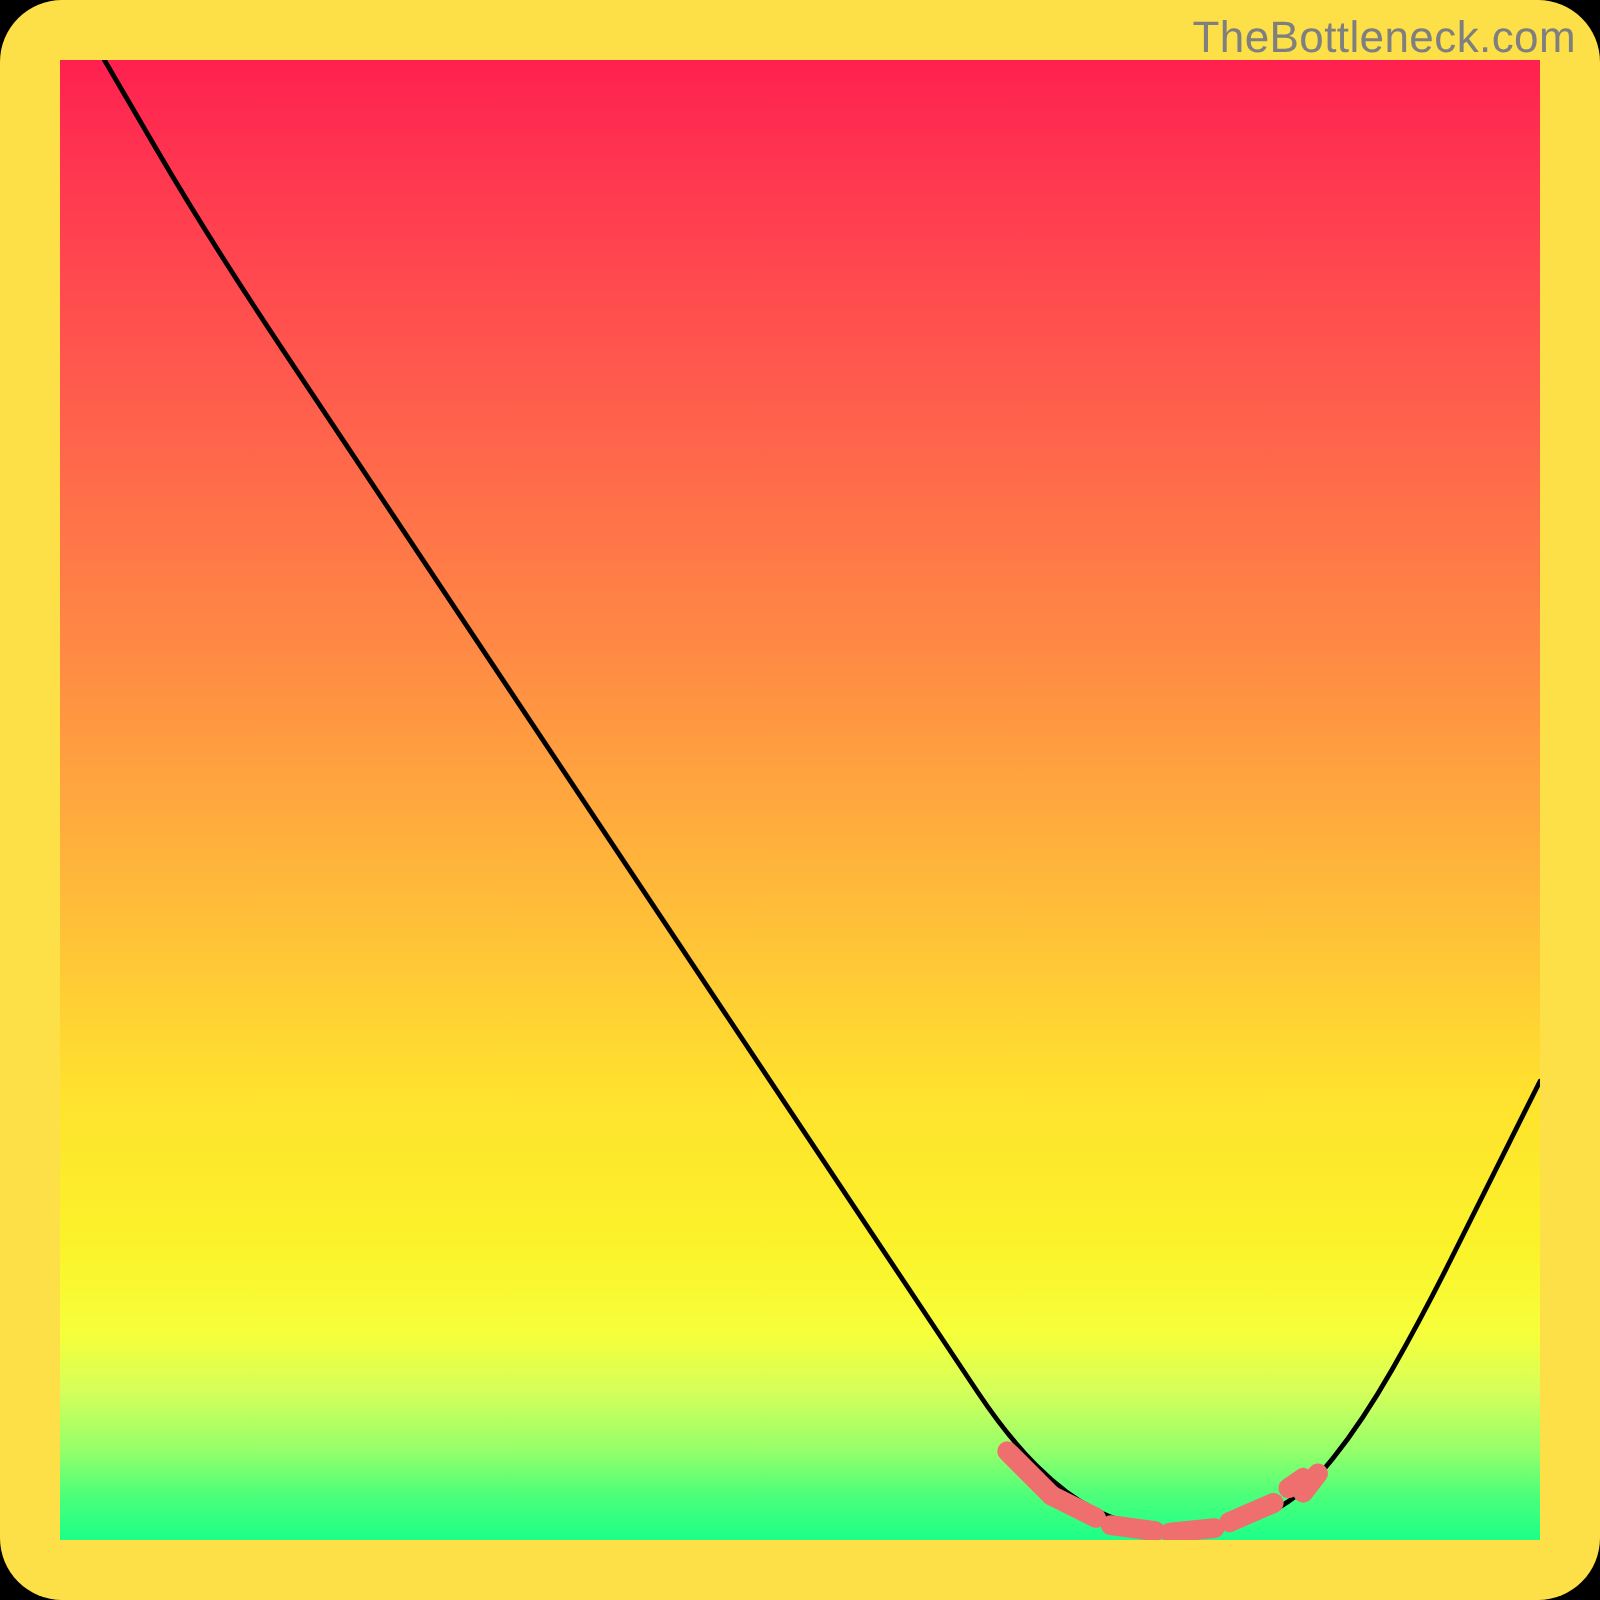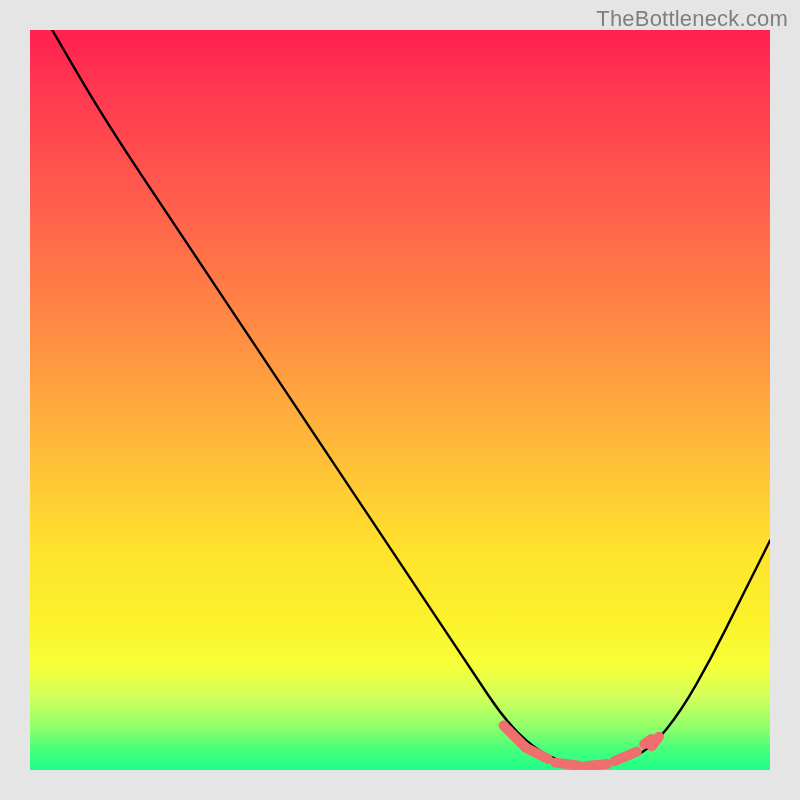--- a/index.html
+++ b/index.html
@@ -8,21 +8,22 @@
     width: 800px;
     height: 800px;
     background: #000000;
     overflow: hidden;
     font-family: Arial, Helvetica, sans-serif;
   }
   .stage {
     position: relative;
     width: 800px;
     height: 800px;
-    background: #e5e5e5;
+    background: #fde047;
+    border-radius: 31px;
   }
   .watermark {
     position: absolute;
     top: 6px;
     right: 12px;
     color: #7f7f7f;
     font-size: 22px;
     letter-spacing: 0.2px;
     z-index: 40;
     user-select: none;

